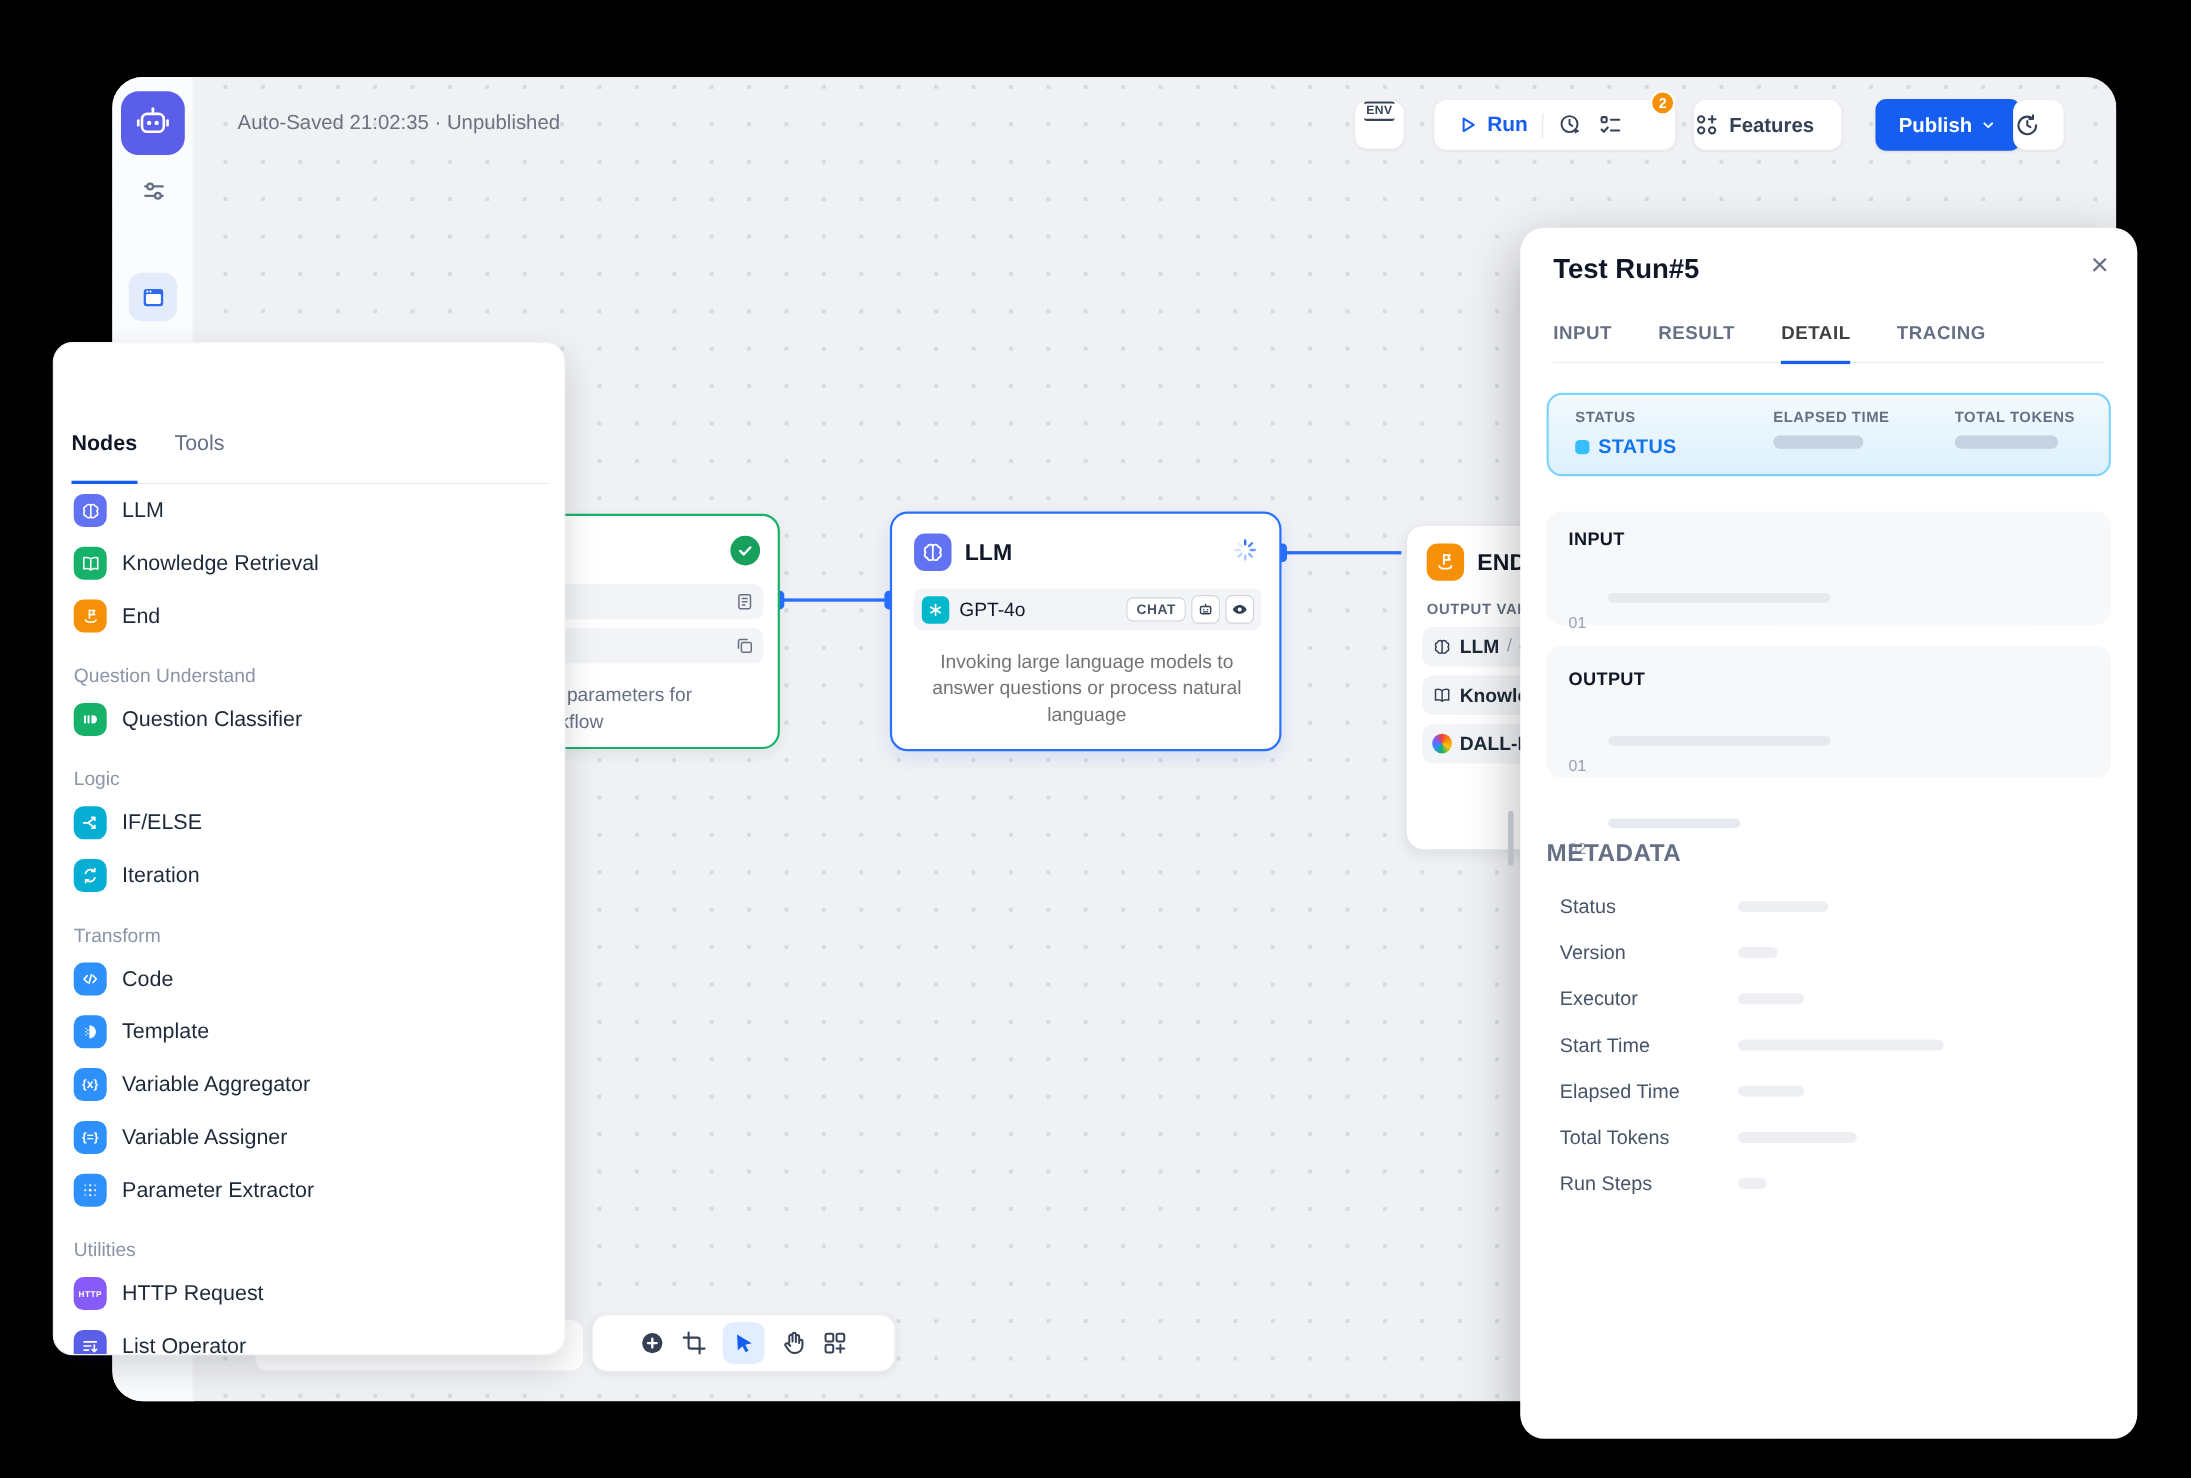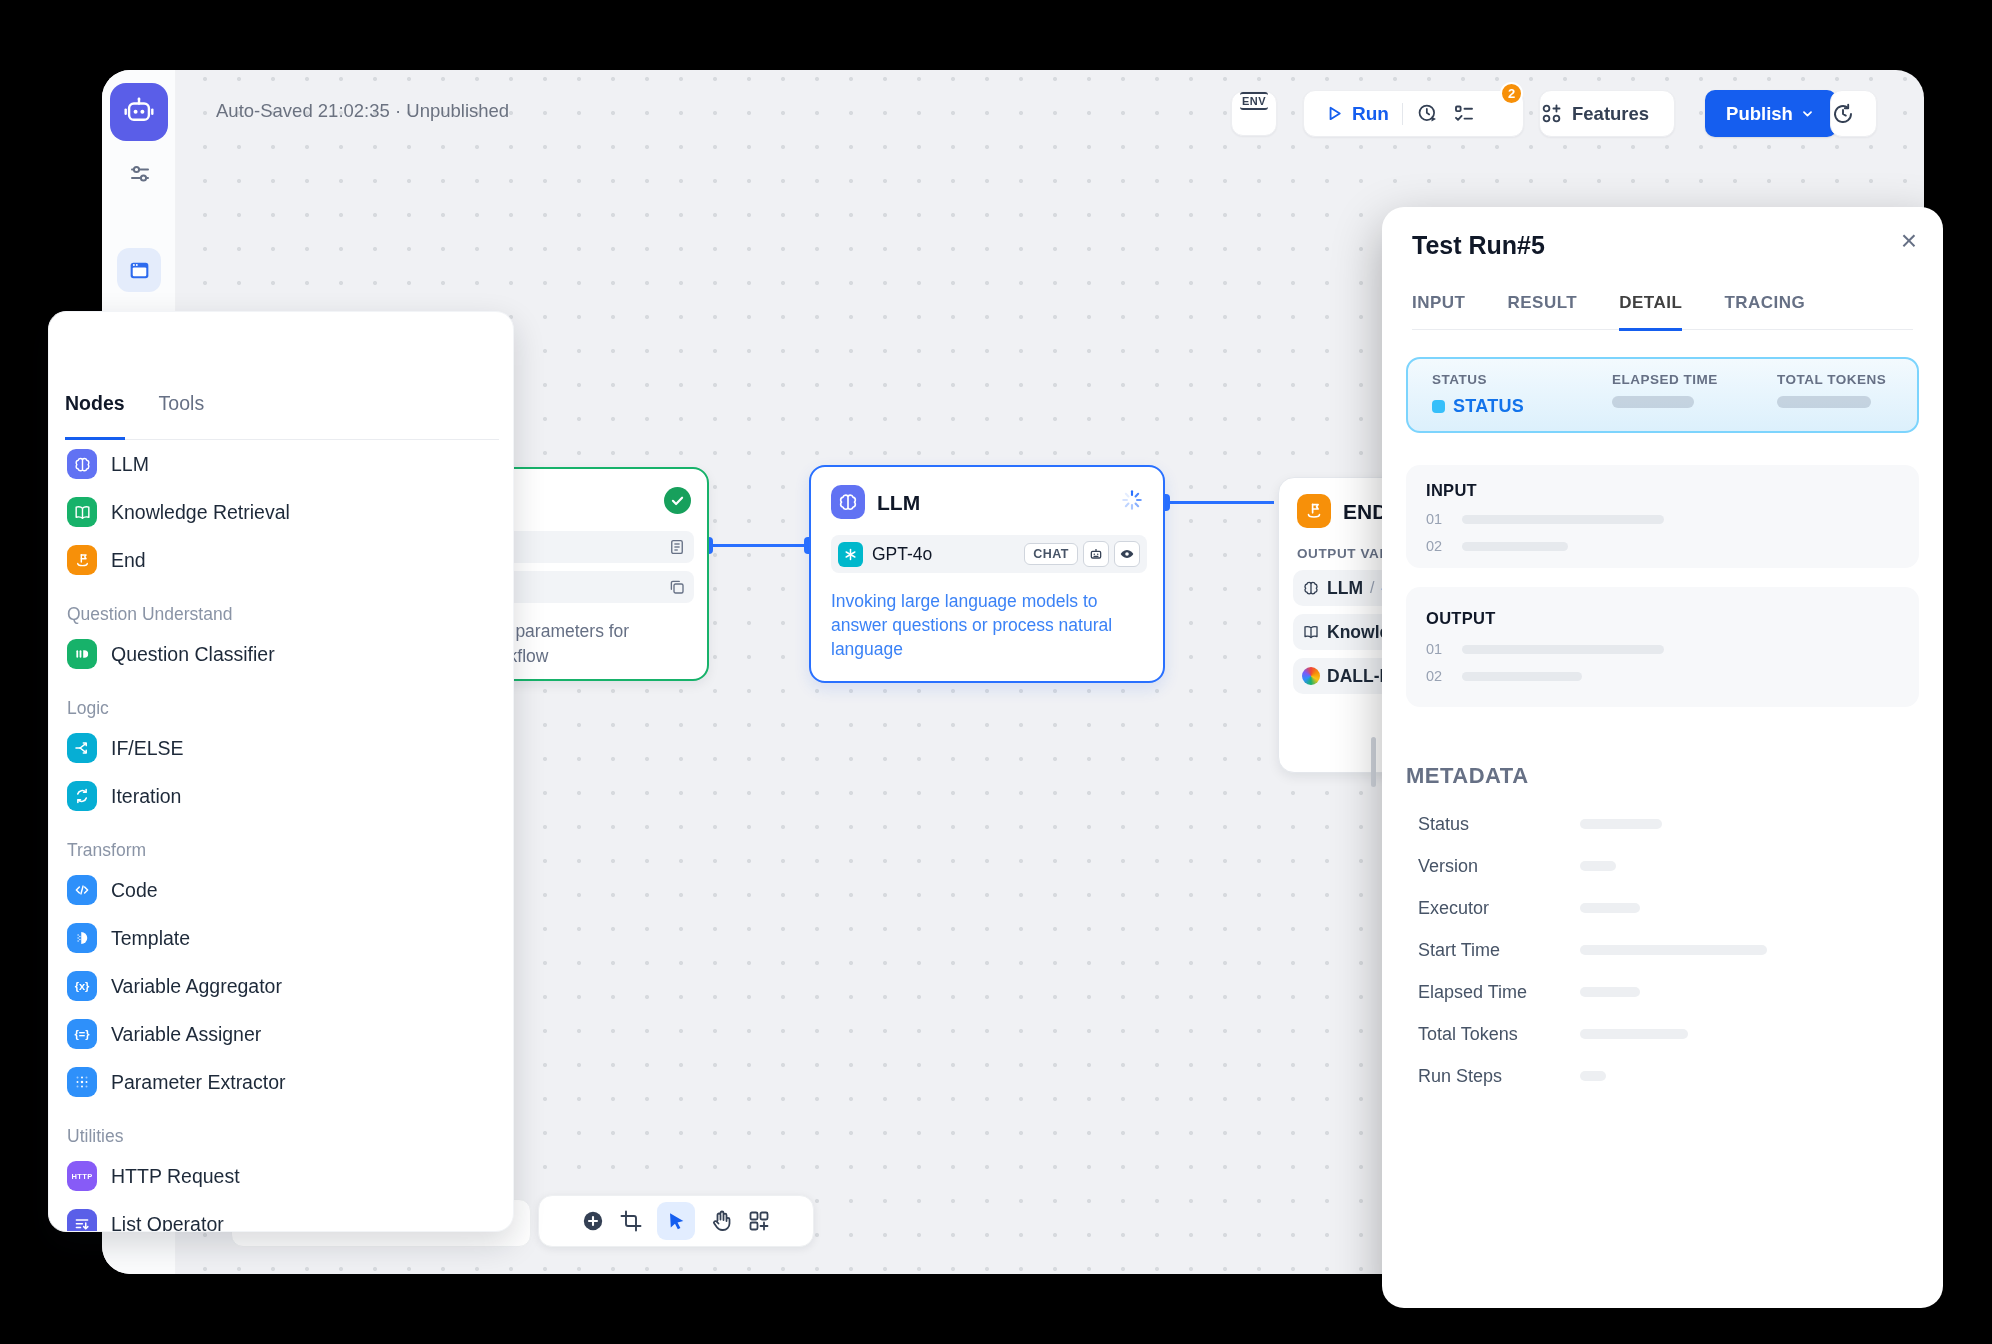--- a/index.html
+++ b/index.html
@@ -37,21 +37,21 @@
   .edge{position:absolute;background:#2970ff;z-index:4;}
   .handle{position:absolute;width:10px;height:17px;border-radius:4px;background:#2970ff;z-index:4;}
   .llm-node{left:809px;top:465px;width:356px;height:218px;border:2px solid #2970ff;box-shadow:0 6px 16px rgba(21,94,239,.12);}
   .node-ic{position:absolute;width:34px;height:34px;border-radius:10px;display:flex;align-items:center;justify-content:center;}
   .node-title{position:absolute;font-size:21px;font-weight:700;color:#101828;}
   .model-pill{position:absolute;left:20px;top:68px;width:316px;height:38px;border-radius:8px;background:#f2f4f7;display:flex;align-items:center;padding:0 7px;}
   .gpt-ic{width:25px;height:25px;border-radius:6px;background:#00b8cc;display:flex;align-items:center;justify-content:center;}
   .model-name{margin-left:9px;font-size:17.5px;color:#101828;}
   .mode-badge{margin-left:auto;border:1.5px solid #d0d5dd;background:#fff;border-radius:6px;padding:3px 8px;font-size:12.5px;font-weight:700;color:#475467;letter-spacing:.5px;}
   .sq-badge{margin-left:5px;width:26px;height:26px;border:1.5px solid #d0d5dd;background:#fff;border-radius:6px;display:flex;align-items:center;justify-content:center;}
-  .llm-desc{position:absolute;left:20px;top:122px;width:314px;font-size:17.5px;line-height:1.38;color:#3b82f6;}
+  .llm-desc{position:absolute;left:20px;top:122px;width:314px;font-size:17.5px;line-height:1.38;color:#737373;text-align:center;}
   .spinner{position:absolute;right:20px;top:22px;width:22px;height:22px;}
   .end-node{left:1278px;top:477px;width:270px;height:296px;border:1.5px solid #e4e7ec;box-shadow:0 4px 12px rgba(16,24,40,.08);}
   .out-label{position:absolute;left:18px;top:68px;font-size:13.5px;font-weight:700;letter-spacing:.6px;color:#667085;white-space:nowrap;}
   .var-pill{position:absolute;left:14px;width:244px;height:36px;border-radius:10px;background:#f2f4f7;display:flex;align-items:center;padding:0 9px;gap:7px;white-space:nowrap;overflow:hidden;}
   .var-name{font-size:17.5px;color:#1d2939;font-weight:600;}
   .var-sep{color:#98a2b3;font-size:16px;}
   .var-ref{color:#155eef;font-size:16.5px;font-weight:700;}
   .dalle-ic{width:18px;height:18px;border-radius:50%;background:conic-gradient(#f04438,#f79009,#fac515,#17b26a,#2e90fa,#7a5af8,#f04438);}
   .scroll-sliver{position:absolute;left:1371px;top:737px;width:5px;height:50px;border-radius:3px;background:#d0d5dd;z-index:6;}
   
@@ -85,21 +85,21 @@
   .status-card{position:absolute;left:24px;top:150px;width:513px;height:76px;border-radius:14px;border:2px solid #7cd4fd;background:linear-gradient(180deg,#f3fafe 0%,#dcf0fc 100%);display:flex;padding:13px 24px 0 24px;}
   .sc-col{display:flex;flex-direction:column;gap:9px;}
   .sc-label{font-size:13.5px;font-weight:700;letter-spacing:.5px;color:#667085;}
   .sc-value{display:flex;align-items:center;}
   .run-dot{width:13px;height:13px;border-radius:4px;background:#36bffa;margin-right:8px;}
   .run-text{font-size:18px;font-weight:800;color:#1273eb;letter-spacing:.3px;}
   .sc-bar{height:12px;border-radius:6px;background:rgba(134,150,170,.35);}
   .io-card{position:absolute;left:24px;width:513px;border-radius:14px;background:#f7f8fa;padding:16px 20px;}
   .io-title{font-size:16.5px;font-weight:700;color:#101828;letter-spacing:.3px;}
   .io-row{display:flex;align-items:center;margin-top:11px;}
-  .io-num{width:36px;font-size:14.5px;color:#98a2b3;}
+  .io-num{width:36px;font-size:14.5px;color:#98a2b3;margin-top:48px;}
   .io-bar{height:9px;border-radius:5px;background:#e6e9ed;}
   .meta-title{position:absolute;left:24px;top:556px;font-size:22px;font-weight:700;color:#667085;letter-spacing:.5px;text-align:right;}
   .meta-rows{position:absolute;left:24px;top:596px;width:513px;}
   .meta-row{height:42px;display:flex;align-items:center;}
   .meta-label{width:162px;margin-left:12px;font-size:18px;color:#475467;}
   .meta-bar{height:10px;border-radius:5px;background:#edeff2;}
   svg{display:block;}
 </style>
 </head>
 <body>

